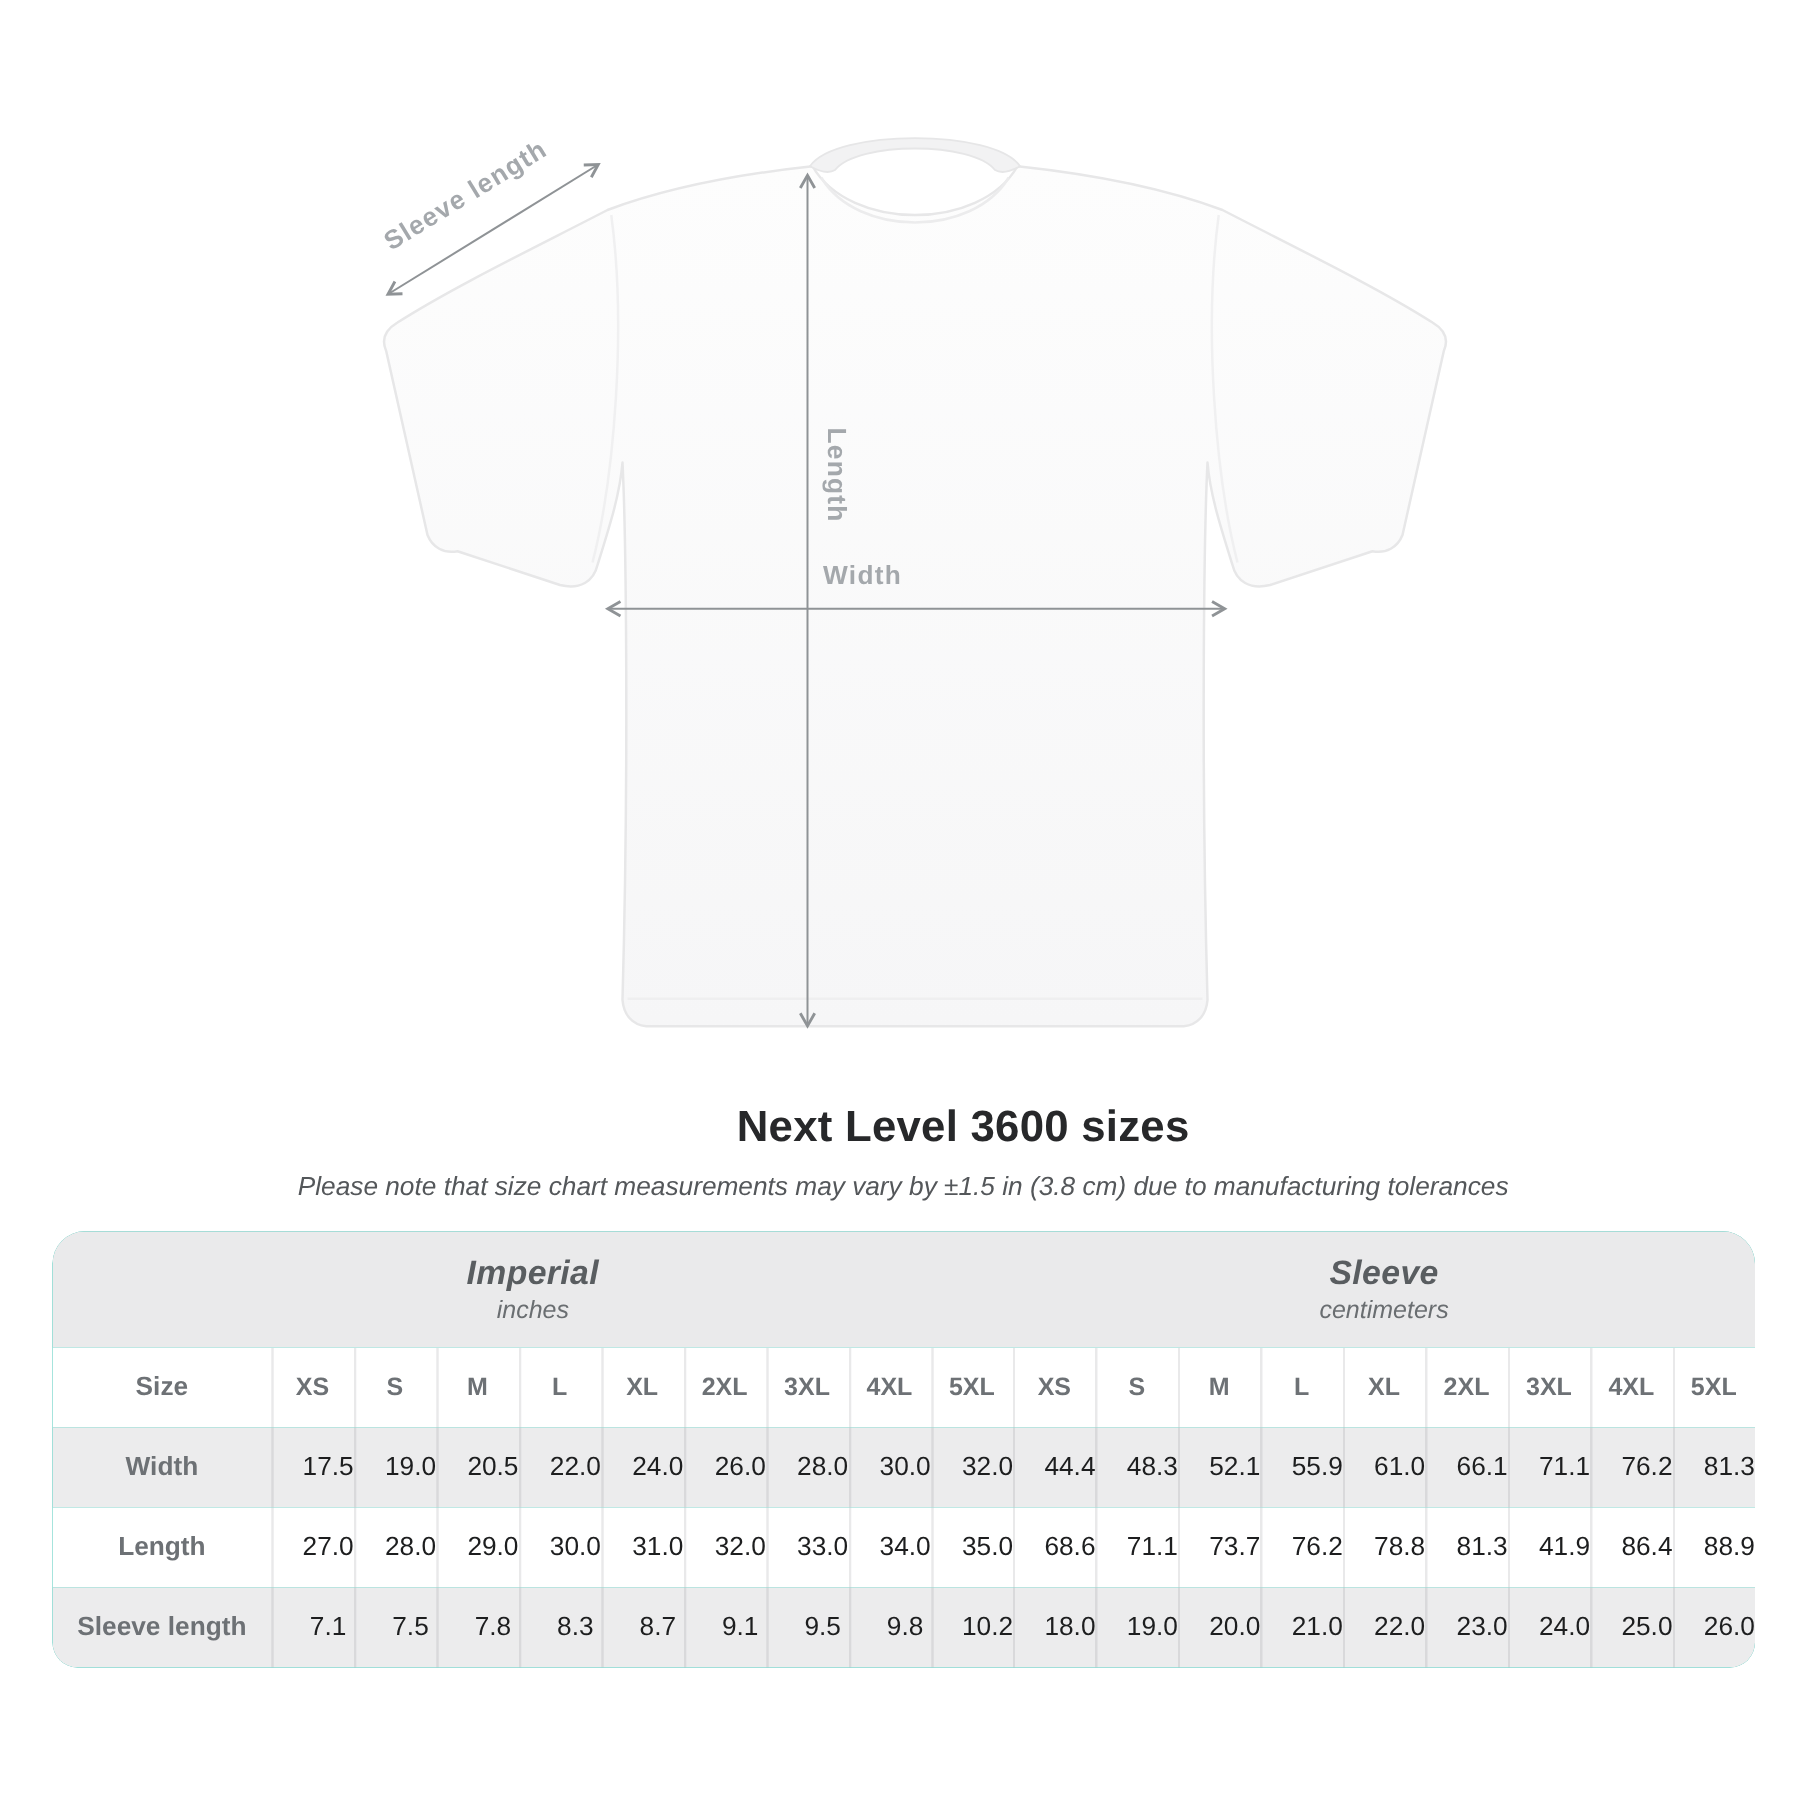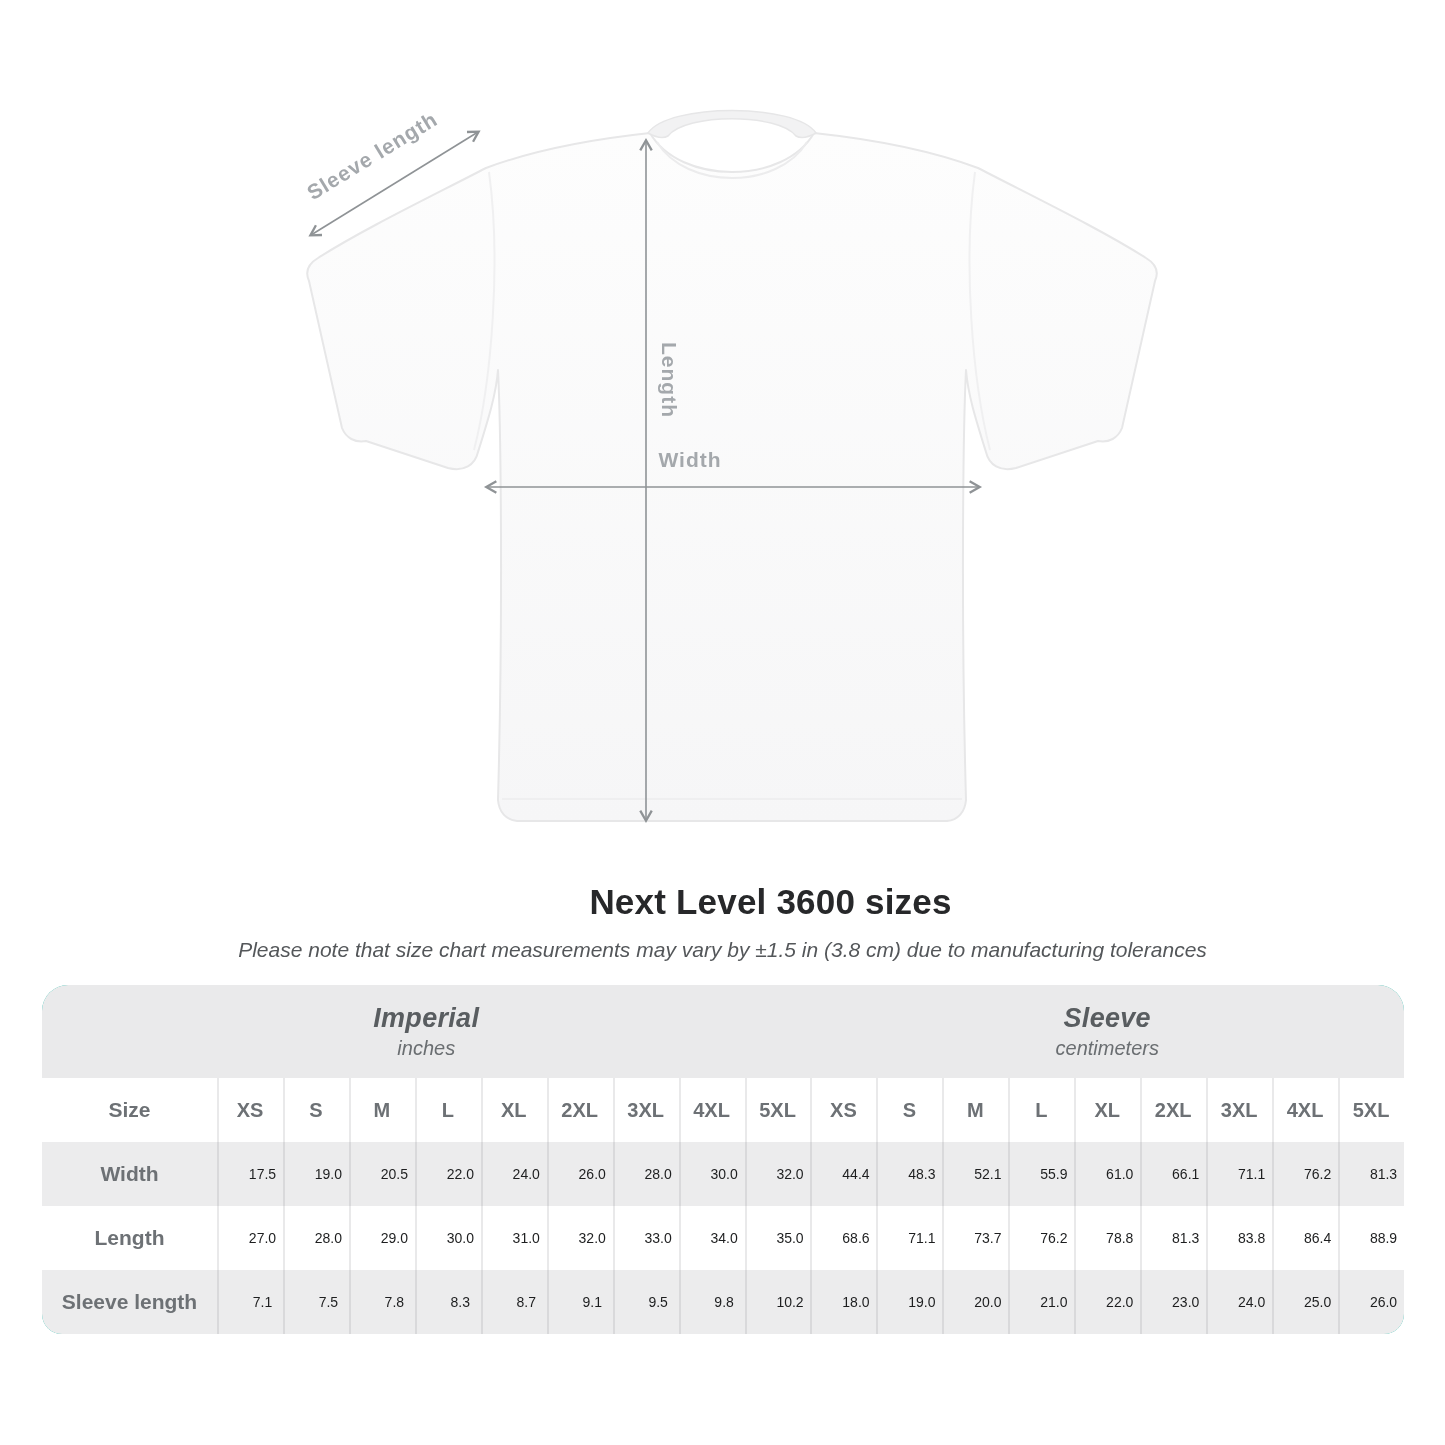--- a/index.html
+++ b/index.html
@@ -25,21 +25,21 @@
   .unit-group.imperial{width:calc(50% + 87.5px);}
   .unit-group.metric{width:calc(50% - 87.5px);}
   .unit-name{font-size:27px;font-weight:bold;font-style:italic;color:#595d60;letter-spacing:.3px;}
   .unit-sub{font-size:20px;font-style:italic;color:#6a6e71;}
   .trow{display:grid;grid-template-columns:175px repeat(18,1fr);height:64px;background:#ffffff;}
   .trow.alt{background:#ececed;}
   .tcell{display:flex;align-items:center;justify-content:center;white-space:nowrap;}
   .tcell.sep{box-shadow:inset 2px 0 0 rgba(120,120,122,0.16);}
   .tcell.corner,.tcell.row-label{font-weight:bold;font-size:21px;color:#6d7175;}
   .tcell.size-head{font-weight:bold;font-size:20px;color:#6d7175;}
-  .tcell.val{font-size:14px;color:#1d1e1f;padding-left:25px;}
+  .tcell.val{font-size:21px;color:#1d1e1f;padding-left:25px;}
 </style>
 </head>
 <body>
 
 <svg class="shirt-svg" width="1445" height="880" viewBox="0 0 1445 880">
   <defs>
     <linearGradient id="shirtFill" x1="0" y1="0" x2="0" y2="1">
       <stop offset="0" stop-color="#fdfdfd"></stop>
       <stop offset="1" stop-color="#f6f6f7"></stop>
     </linearGradient>
@@ -159,21 +159,21 @@
         <div class="tcell val sep">32.0</div>
         <div class="tcell val sep">33.0</div>
         <div class="tcell val sep">34.0</div>
         <div class="tcell val sep">35.0</div>
         <div class="tcell val sep">68.6</div>
         <div class="tcell val sep">71.1</div>
         <div class="tcell val sep">73.7</div>
         <div class="tcell val sep">76.2</div>
         <div class="tcell val sep">78.8</div>
         <div class="tcell val sep">81.3</div>
-        <div class="tcell val sep">83.8</div>
+        <div class="tcell val sep">41.9</div>
         <div class="tcell val sep">86.4</div>
         <div class="tcell val sep">88.9</div>
       </div>
       <div class="trow data-row alt">
         <div class="tcell row-label">Sleeve length</div>
         <div class="tcell val sep">7.1</div>
         <div class="tcell val sep">7.5</div>
         <div class="tcell val sep">7.8</div>
         <div class="tcell val sep">8.3</div>
         <div class="tcell val sep">8.7</div>

